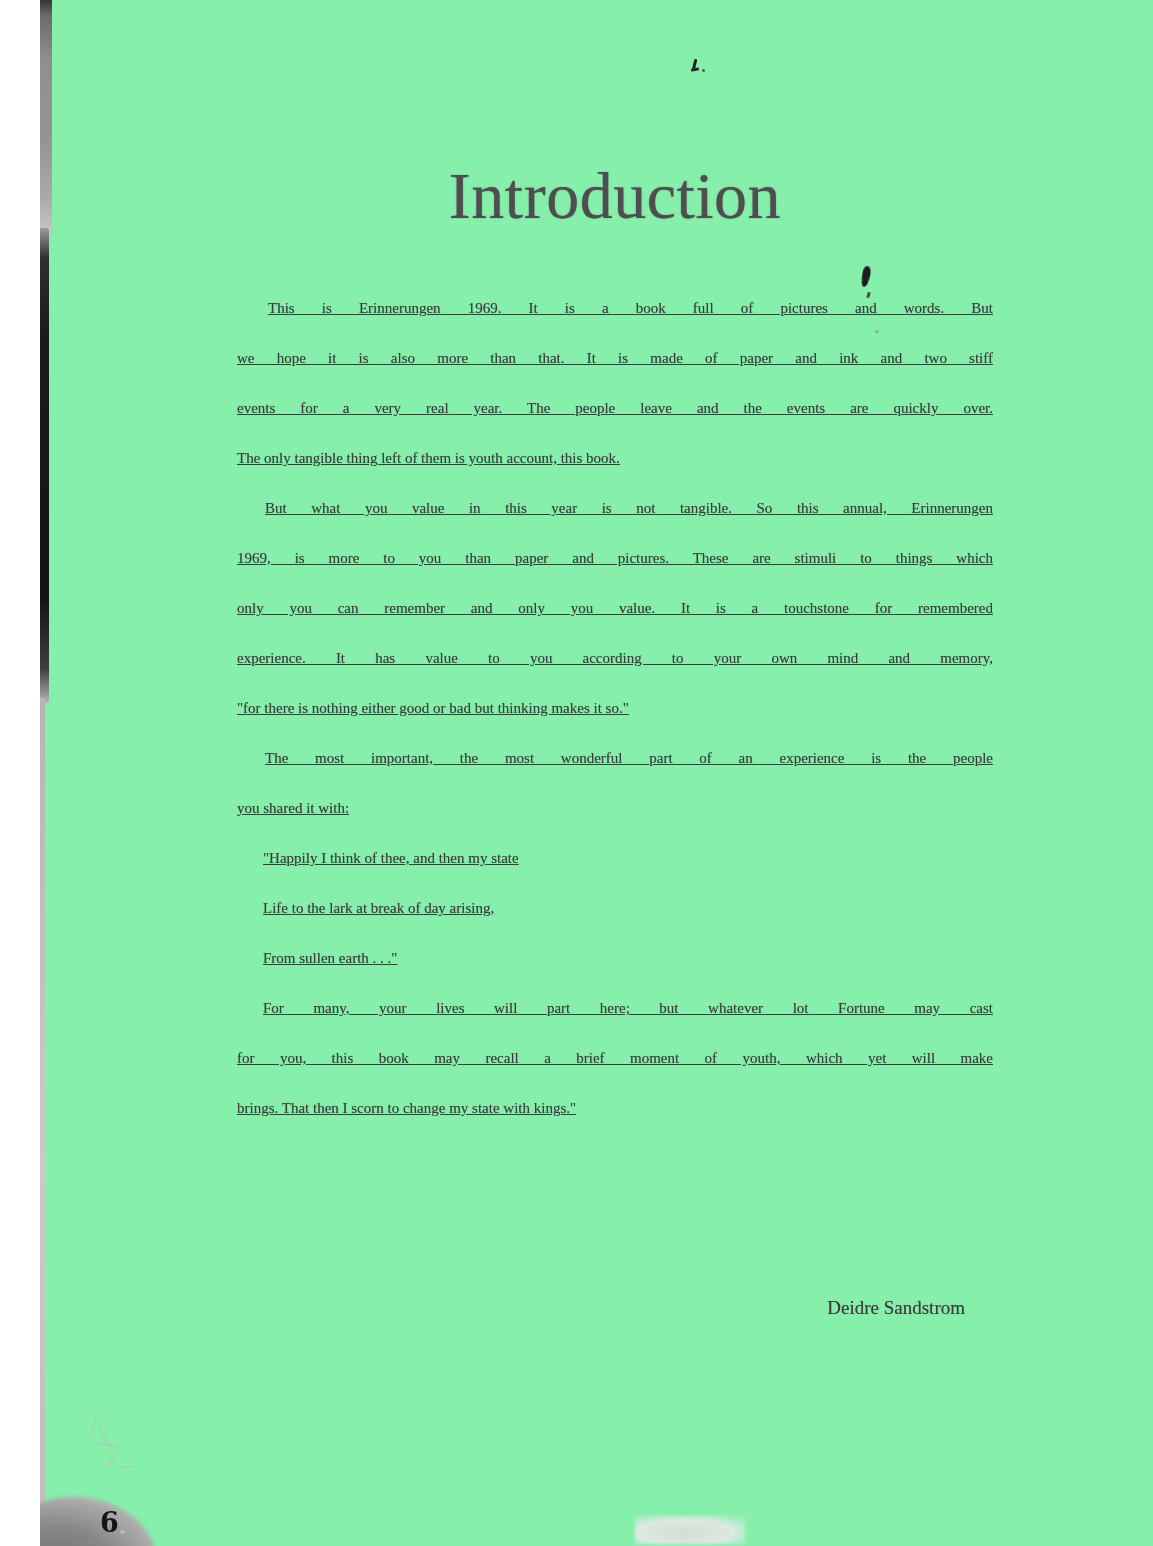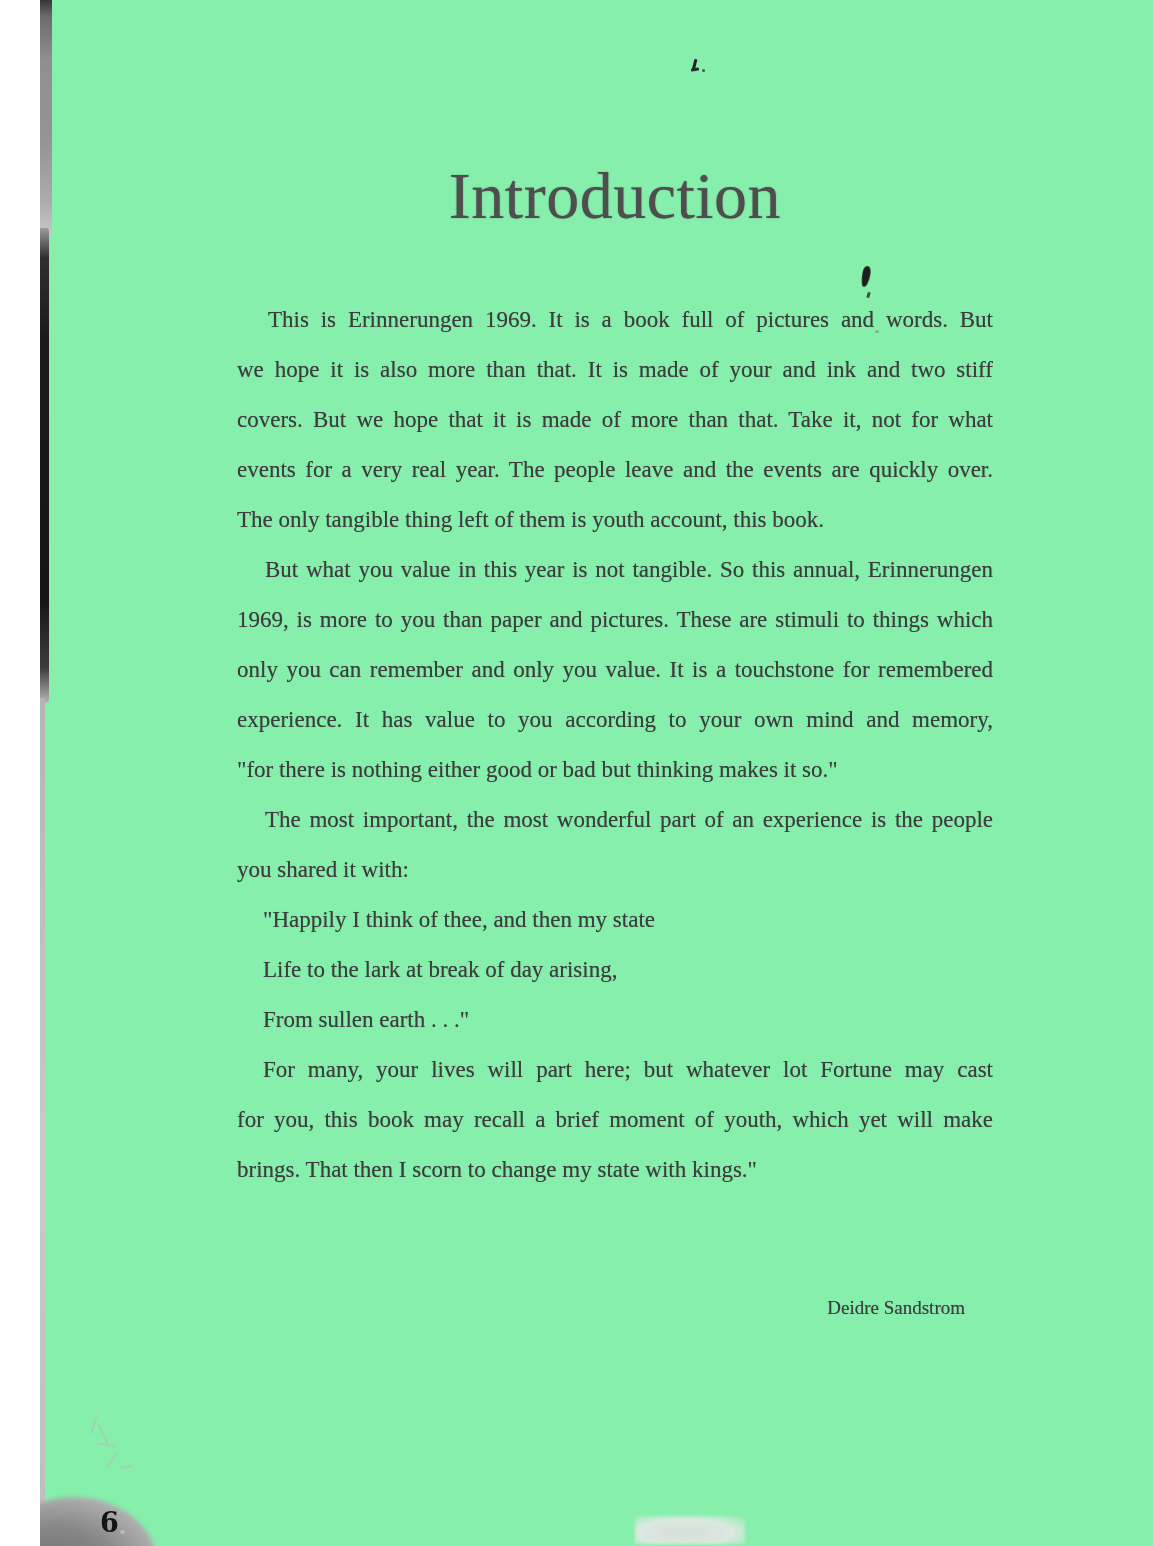--- a/index.html
+++ b/index.html
@@ -13,23 +13,24 @@
   }
   
   .title{
     position:absolute;top:156px;left:197px;width:756px;height:80px;
     margin:0;line-height:80px;text-align:center;
     font-size:66px;font-weight:400;letter-spacing:.5px;
     color:#4e4e4e;text-shadow:0 0 1.2px rgba(90,90,90,.85);
   }
   
   .body-text{
-    position:absolute;top:295px;left:197px;width:756px;
-    font-size:23px;color:#3c3c3c;
+    position:absolute;top:283px;left:197px;width:756px;
+    font-size:15px;color:#3c3c3c;
     text-shadow:0 0 .7px rgba(70,70,70,.55);
+    text-decoration:underline;
   }
   .line{
     height:50px;line-height:50px;overflow:hidden;
     text-align:justify;white-space:normal;
   }
   .line.j::after{content:"";display:inline-block;width:100%;height:0;}
   .signature{
     position:absolute;top:1283px;left:197px;width:756px;height:50px;
     line-height:50px;text-align:right;padding-right:28px;box-sizing:border-box;
     font-size:19px;color:#3c3c3c;text-shadow:0 0 .7px rgba(70,70,70,.55);
@@ -115,22 +116,21 @@
       <i class="s4"></i>
       <i class="s5"></i>
   </div>
   <div class="bottom-smudge"></div>
   <div class="pagenum-speck"></div>
 
   <h1 class="title">Introduction</h1>
 
   <div class="body-text">
       <div class="line j" style="text-indent: 31px;">This is Erinnerungen 1969. It is a book full of pictures and words. But</div>
-      <div class="line j" style="text-indent: 0px;">we hope it is also more than that. It is made of your and ink and two stiff</div>
-      <div class="line j" style="text-indent: 0px;">covers. But we hope that it is made of more than that. Take it, not for what</div>
+      <div class="line j" style="text-indent: 0px;">we hope it is also more than that. It is made of paper and ink and two stiff</div>
       <div class="line j" style="text-indent: 0px;">events for a very real year. The people leave and the events are quickly over.</div>
       <div class="line" style="text-indent: 0px;">The only tangible thing left of them is youth account, this book.</div>
       <div class="line j" style="text-indent: 28px;">But what you value in this year is not tangible. So this annual, Erinnerungen</div>
       <div class="line j" style="text-indent: 0px;">1969, is more to you than paper and pictures. These are stimuli to things which</div>
       <div class="line j" style="text-indent: 0px;">only you can remember and only you value. It is a touchstone for remembered</div>
       <div class="line j" style="text-indent: 0px;">experience. It has value to you according to your own mind and memory,</div>
       <div class="line" style="text-indent: 0px;">"for there is nothing either good or bad but thinking makes it so."</div>
       <div class="line j" style="text-indent: 28px;">The most important, the most wonderful part of an experience is the people</div>
       <div class="line" style="text-indent: 0px;">you shared it with:</div>
       <div class="line" style="text-indent: 26px;">"Happily I think of thee, and then my state</div>

